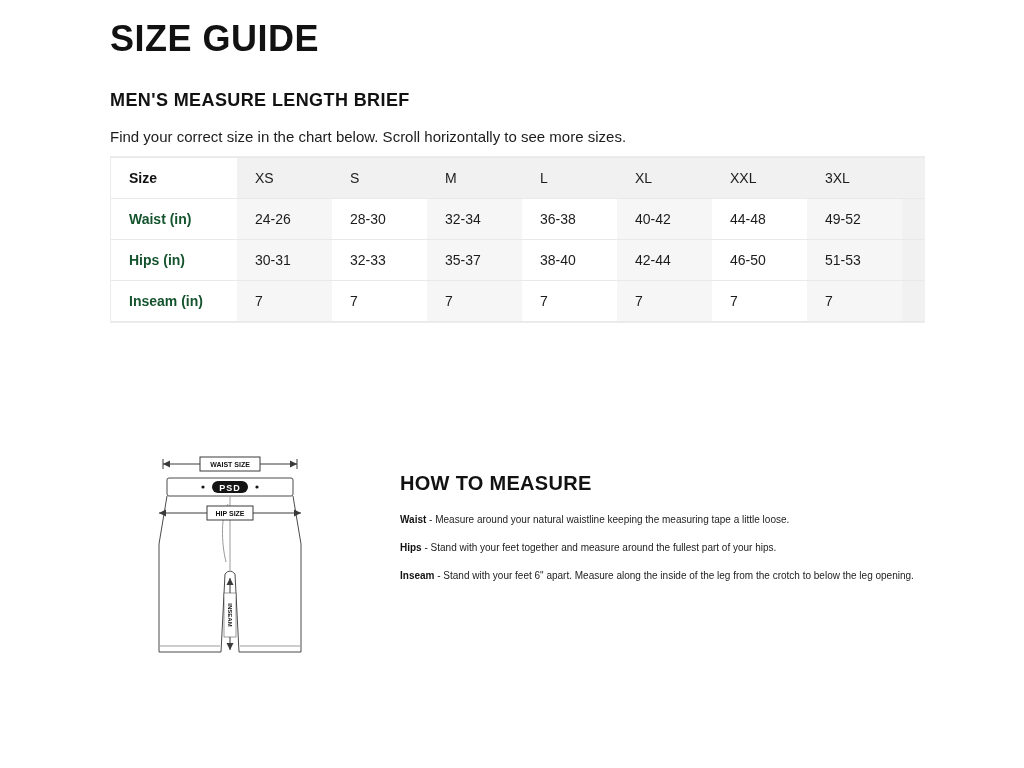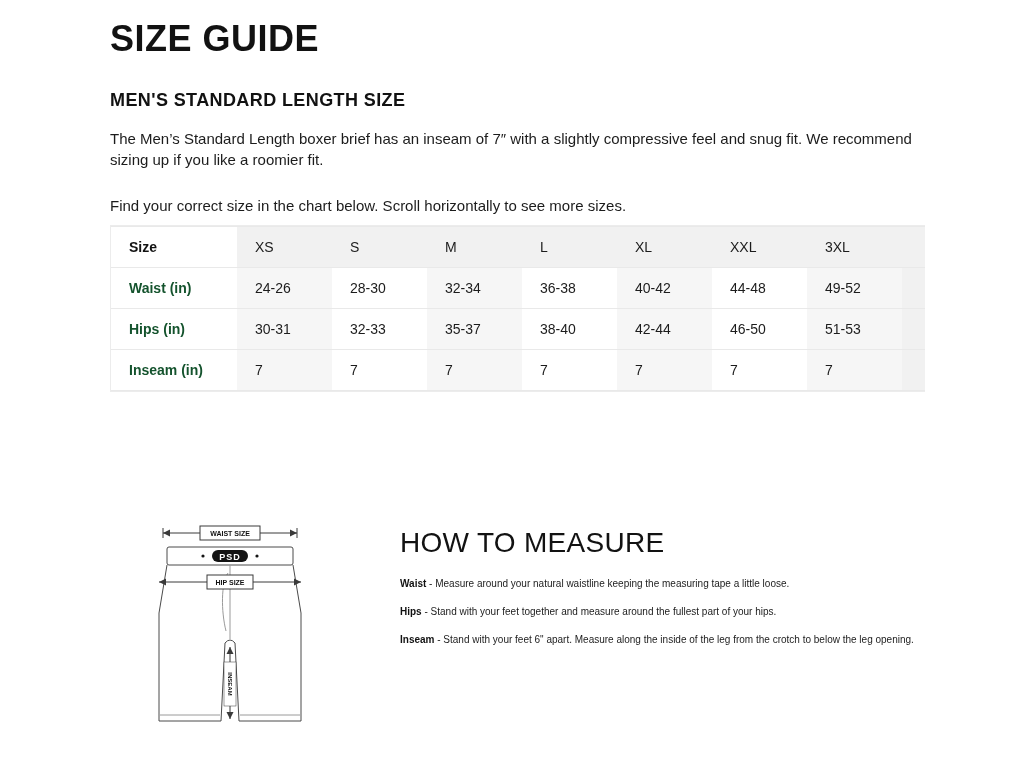--- a/index.html
+++ b/index.html
@@ -27,34 +27,33 @@
   thead th { background: #f1f1f1; }
   thead th.first { background: #fff; font-weight: bold; color: #121212; }
   tbody th { font-weight: bold; background: #fff; color: #14532d; }
   tbody td:nth-child(even) { background: #f6f6f6; }
   th.partial, td.partial { background: #f1f1f1 !important; }
 
   .measure-section { display: flex; margin-top: 133px; }
   .diagram-col { width: 290px; flex: none; }
   .diagram { display: block; margin-left: 45px; }
   .measure-col { flex: 1; }
-  .measure-heading { font-size: 28px; font-weight: normal; letter-spacing: .3px; margin: 2px 0 14px; }
+  .measure-heading { font-size: 20px; font-weight: bold; letter-spacing: .3px; margin: 16px 0 14px; }
   .measure-item { font-size: 10px; line-height: 21px; margin: 0 0 7px; color: #1c1c1c; }
   .measure-item strong { color: #121212; }
 </style>
 </head>
 <body>
 
 <div class="content">
 
   <h1 class="page-title">SIZE GUIDE</h1>
 
-  <h2 class="product-heading">MEN'S STANDARD LENGTH SIZE</h2>
+  <h2 class="product-heading">MEN'S MEASURE LENGTH BRIEF</h2>
 
-  <p class="product-desc">The Men’s Standard Length boxer brief has an inseam of 7″ with a slightly compressive feel and snug fit. We recommend sizing up if you like a roomier fit.</p>
 
 
   <p class="chart-note">Find your correct size in the chart below. Scroll horizontally to see more sizes.</p>
 
   <div class="table-scroll">
     <table>
       <colgroup>
         <col style="width:126px">
           <col style="width:95px">
           <col style="width:95px">

